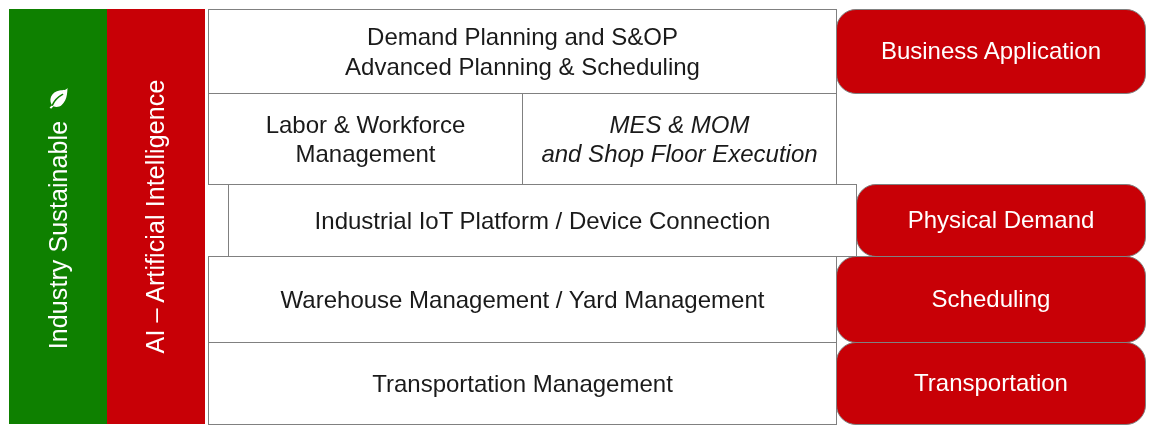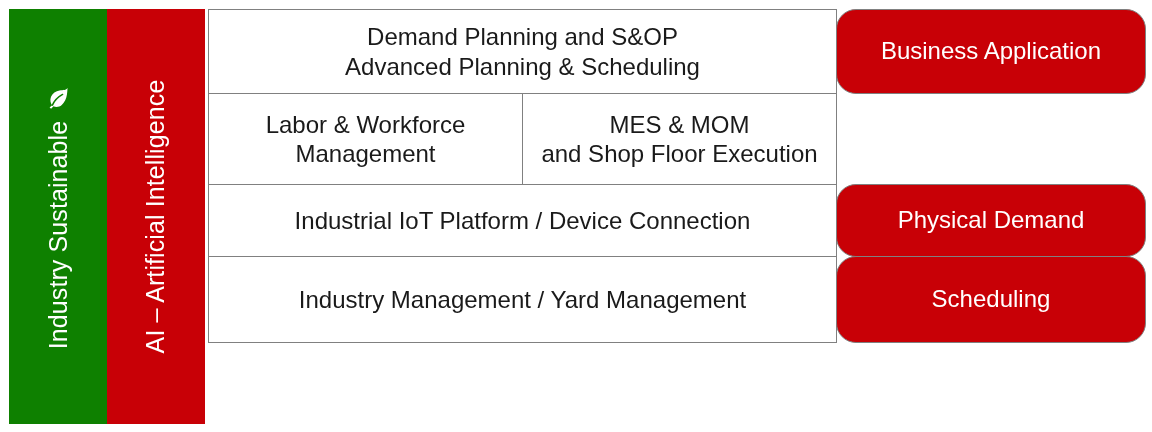--- a/index.html
+++ b/index.html
@@ -72,21 +72,21 @@
     display: flex;
     flex-direction: column;
   }
   .row {
     display: flex;
     flex: 0 0 auto;
     box-sizing: border-box;
   }
   .row-1 { height: 84px; }
   .row-2 { height: 91px; }
-  .row-3 { height: 72px; }
+  .row-3 { height: 72px; margin-left: 20px; }
   .row-4 { height: 86px; }
   .row-5 { height: 82px; }
 
   .cell {
     box-sizing: border-box;
     display: flex;
     align-items: center;
     justify-content: center;
     text-align: center;
     border: 1px solid #808080;
@@ -105,21 +105,21 @@
     color: #ffffff;
     font-size: 24px;
     line-height: 1.2;
   }
   .left-group {
     flex: 0 0 628px;
     display: flex;
   }
   .left-group .cell { flex: 1 1 0; }
   .split-a { flex: 0 0 308px; }
-  .split-b { flex: 1 1 auto; }
+  .split-b { flex: 1 1 auto; font-style: italic; }
   .right-cell { flex: 1 1 auto; border-radius: 20px; }
 
   .multiline { white-space: pre-line; }
 </style>
 </head>
 <body>
 
 <div id="canvas">
 
   <div class="band band-green">
@@ -161,22 +161,26 @@
 
     <div class="row row-3">
       <div class="left-group">
         <div class="cell cell-white multiline">Industrial IoT Platform / Device Connection</div>
       </div>
       <div class="cell cell-red right-cell">Physical Demand</div>
     </div>
 
     <div class="row row-4">
       <div class="left-group">
-        <div class="cell cell-white multiline">Industry Management / Yard Management</div>
+        <div class="cell cell-white multiline">Warehouse Management / Yard Management</div>
       </div>
       <div class="cell cell-red right-cell">Scheduling</div>
     </div>
 
     <div class="row row-5">
+      <div class="left-group">
+        <div class="cell cell-white multiline">Transportation Management</div>
+      </div>
+      <div class="cell cell-red right-cell">Transportation</div>
     </div>
 
   </div>
 </div>
 
 </body></html>

